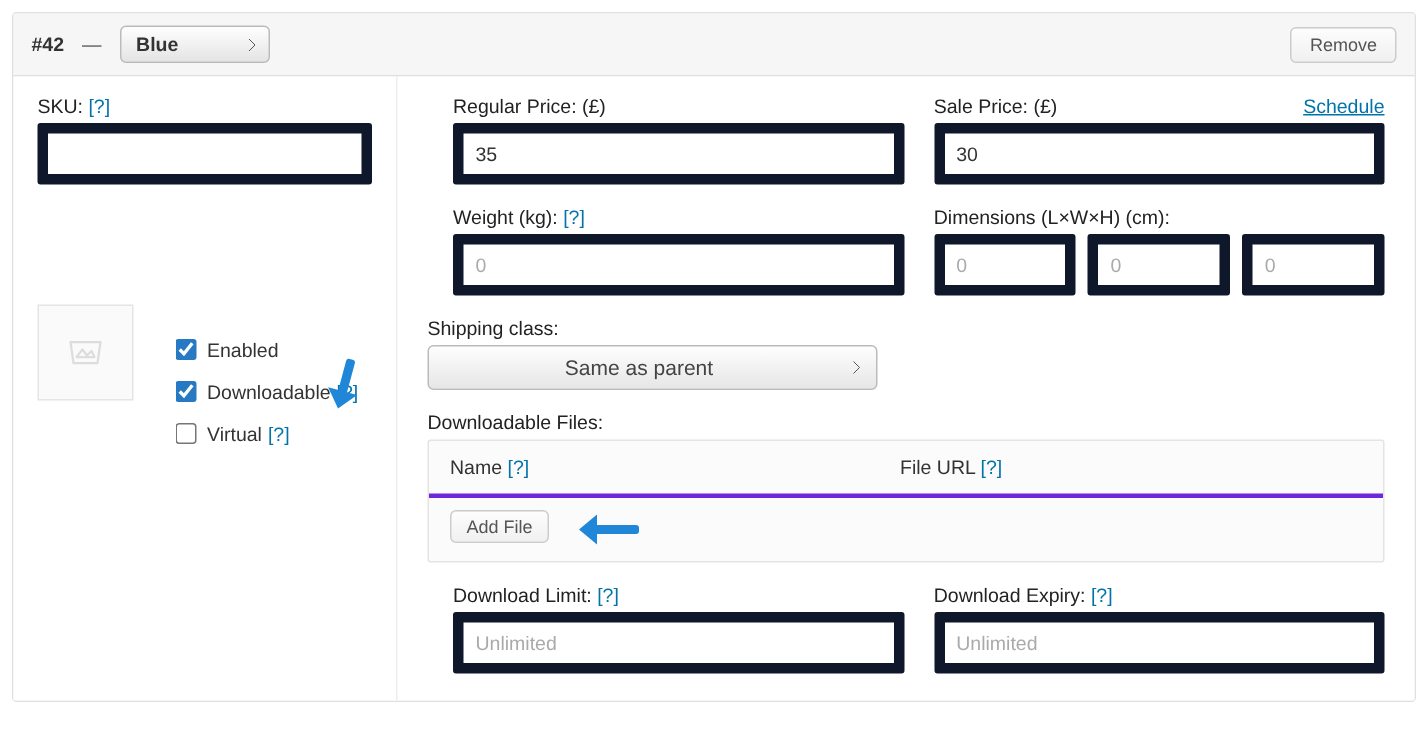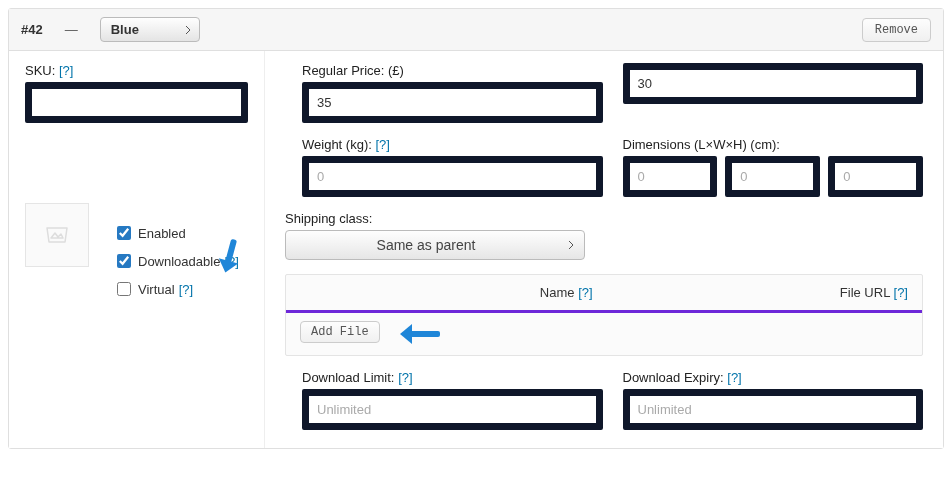--- a/index.html
+++ b/index.html
@@ -19,21 +19,21 @@
     background: #f6f6f6;
     border-bottom: 1px solid #dfdfdf;
     padding: 8px 12px;
     display: flex;
     align-items: center;
     justify-content: space-between;
   }
   .hdr-left {
     display: flex;
     align-items: center;
-    gap: 22px;
+    gap: 12px;
     font-size: 13px;
   }
   .hash { font-weight: 600; }
   .dash { color: #555; }
   .attr-select {
     -webkit-appearance: none;
     appearance: none;
     padding: 4px 26px 4px 10px;
     font-size: 13px;
     font-weight: 600;
@@ -57,21 +57,20 @@
       linear-gradient(-45deg, transparent 45%, #555 46%, #555 54%, transparent 55%) 0 5px / 8px 4px no-repeat;
   }
   .btn {
     padding: 4px 12px;
     font-size: 12px;
     border: 1px solid #ccc;
     border-radius: 4px;
     background: linear-gradient(#fdfdfd,#f0f0f0);
     color: #555;
     cursor: pointer;
-    font-family: Liberation Mono, monospace;
   }
   .btn-small { padding: 3px 10px; font-size: 12px; }
 
   .panel-body {
     display: flex;
     background: #fff;
   }
   .col-left {
     width: 256px;
     padding: 12px 16px 16px;
@@ -146,21 +145,20 @@
   .files-table {
     border:1px solid #e4e4e4;
     border-radius:2px;
     background:#fbfbfb;
   }
   .files-head {
     padding:10px 14px;
     display:flex;
     font-size:13px;
     color:#333;
-    justify-content:flex-end;
   }
   .files-head-col1 { width:300px;}
   .files-add {
     padding:8px 14px 12px;
     border-top:3px solid #6d28d9;
     display:flex; align-items:flex-end; gap:20px;
   }
   
   .arrow { position:relative; width:48px; height:22px; }
   .arrow .shaft { position:absolute; top:8px; left:6px; width:34px; height:6px; background:#1f86d8; border-radius:2px;}
@@ -228,20 +226,24 @@
     </div>
 
     <div class="col-right">
 
       <div class="grid2 field-block">
         <div>
           <span class="label-row">Regular Price: (£)</span>
           <input type="text" value="35" style="">
         </div>
         <div>
+          <span class="label-row">
+            <span>Sale Price: (£)</span>
+            <a href="#" class="schedule">Schedule</a>
+          </span>
           <input type="text" value="30" style="">
         </div>
       </div>
 
       <div class="grid2 field-block">
         <div>
           <span class="label-row">
             <span>Weight (kg):</span>
             <a href="#" class="help">[?]</a>
           </span>
@@ -260,20 +262,21 @@
       <div class="field-block">
         <span class="label-row">Shipping class:</span>
         <span class="shipping-select-wrap">
           <select class="shipping-select">
             <option>Same as parent</option>
           </select>
         </span>
       </div>
 
       <div class="field-block">
+        <span class="label-row">Downloadable Files:</span>
         <div class="files-table">
           <div class="files-head">
             <div class="files-head-col1">
               <span>Name</span>
               <a href="#" class="help">[?]</a>
             </div>
             <div>
               <span>File URL</span>
               <a href="#" class="help">[?]</a>
             </div>

